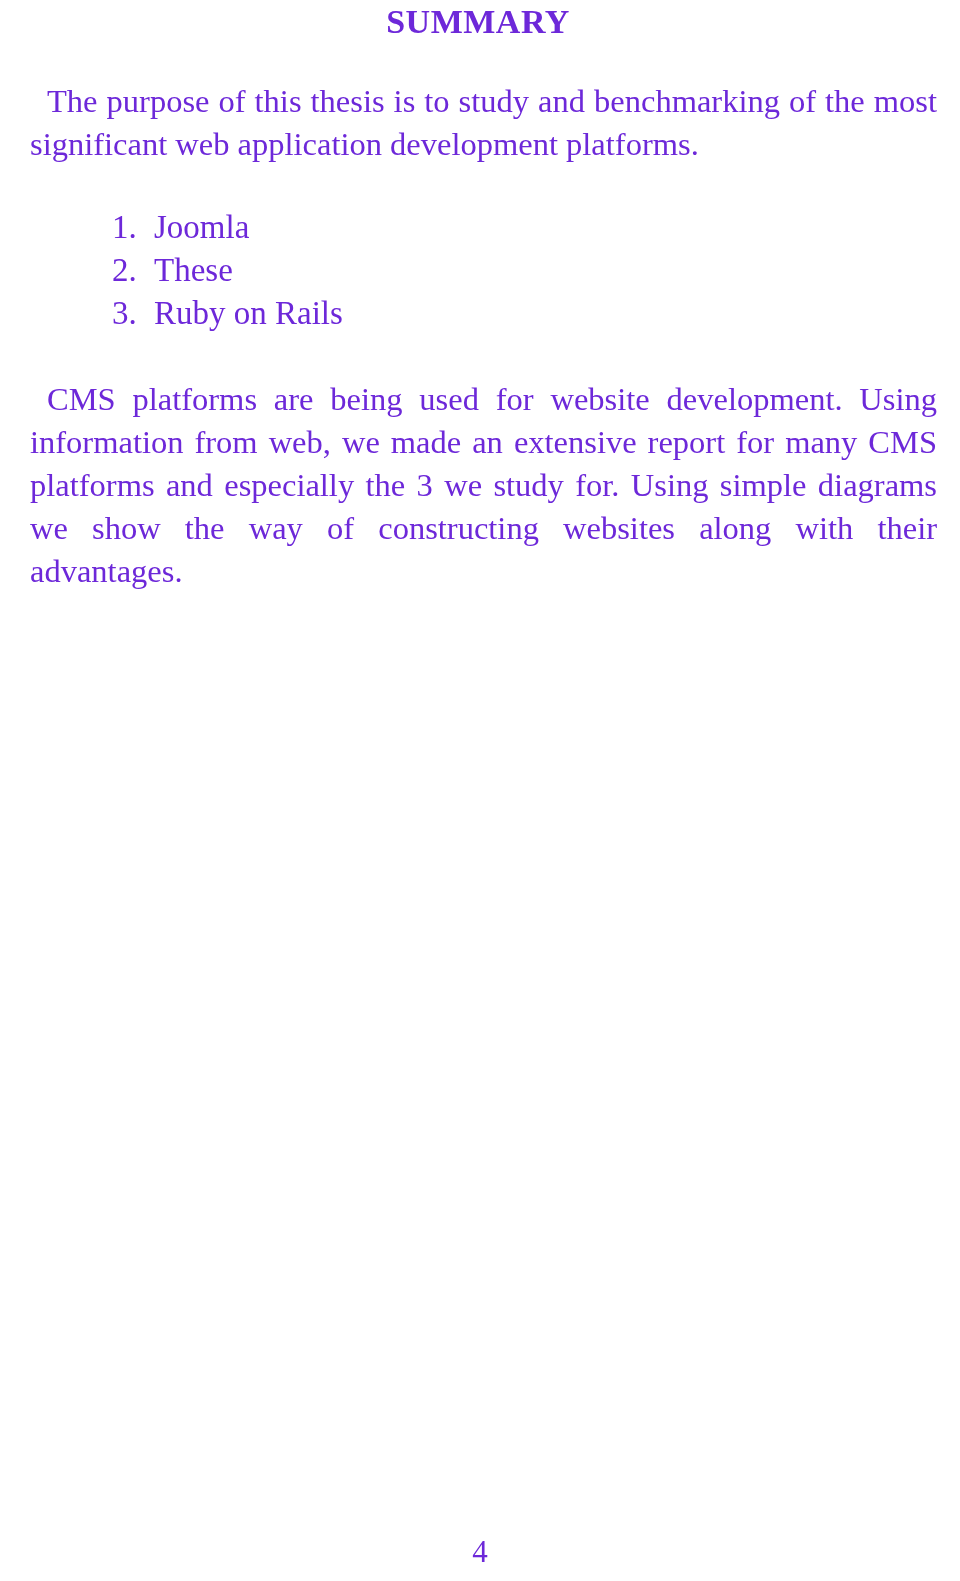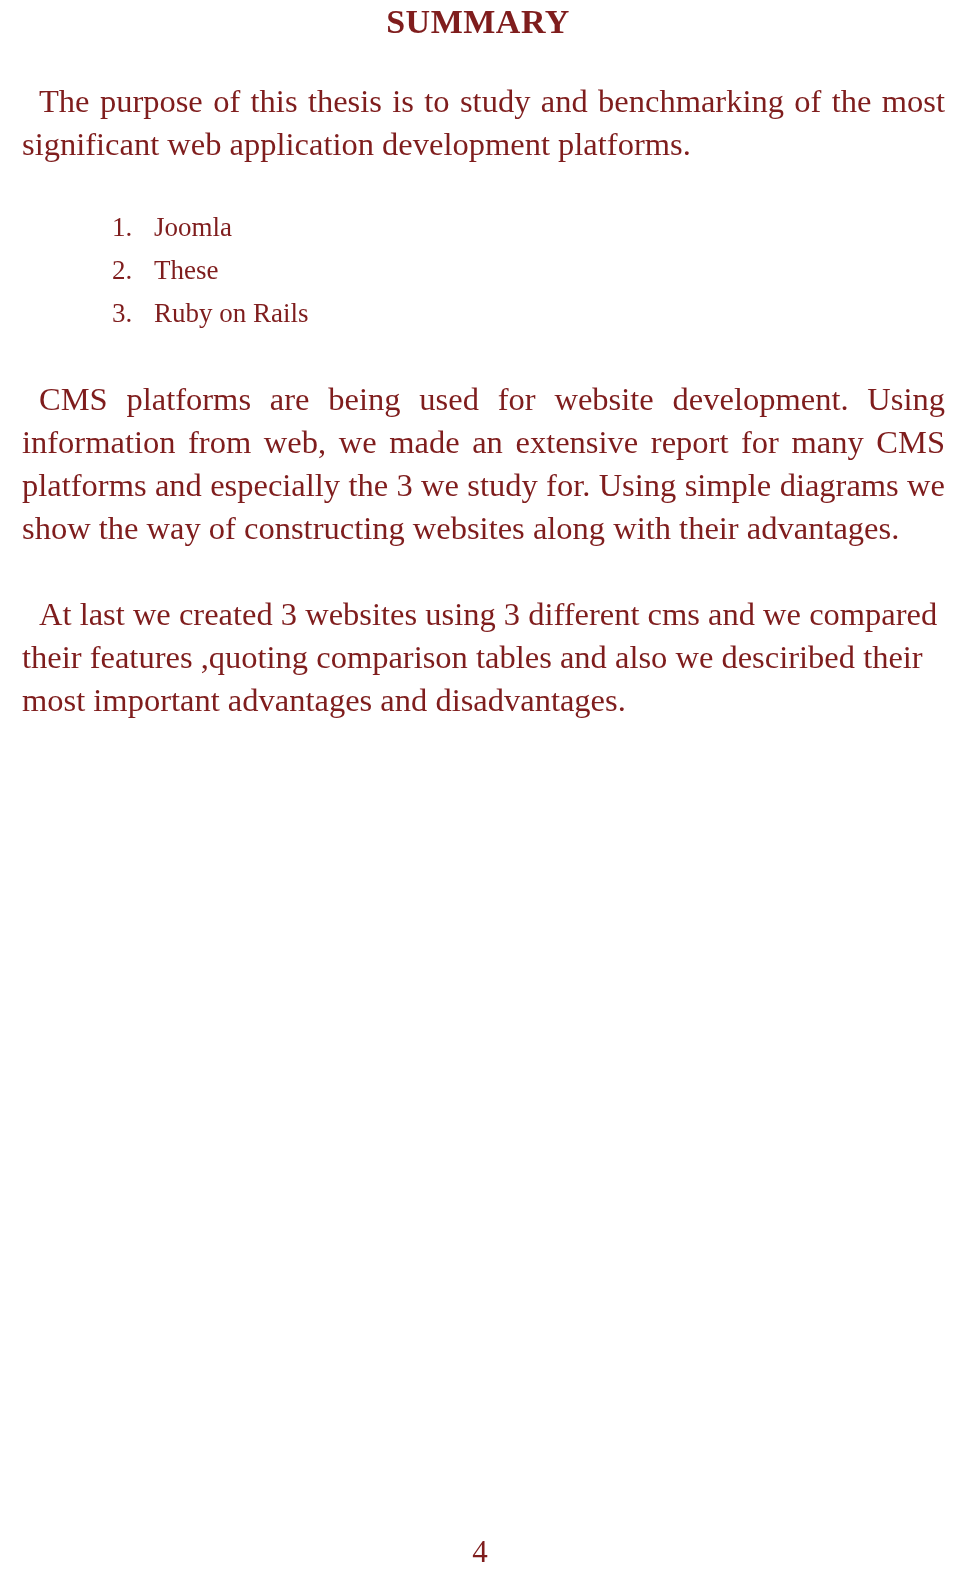--- a/index.html
+++ b/index.html
@@ -10,21 +10,21 @@
   }
 
   .page {
     position: relative;
     width: 960px;
     height: 1581px;
     background: #ffffff;
     margin: 0 auto;
     overflow: hidden;
     font-family: "Liberation Serif", "DejaVu Serif", serif;
-    color: #7f1d1d;
+    color: #6d28d9;
     box-sizing: border-box;
   }
 
   .content {
     position: absolute;
     left: 22px;
     top: 0;
     width: 923px;
   }
 
@@ -37,21 +37,21 @@
     padding-top: 2px;
     line-height: 40px;
     width: 912px;
   }
 
   .body-block {
     margin-top: 38px;
   }
 
   p.para {
-    margin: 0;
+    margin: 8px;
     font-size: 32.5px;
     line-height: 43px;
     text-align: justify;
     text-justify: inter-word;
     text-indent: 17px;
     -webkit-hyphens: none;
     hyphens: none;
   }
 
   p.para.last-line-natural {
@@ -64,21 +64,21 @@
 
   ol.platform-list {
     margin: 40px 0 0 0;
     padding: 0 0 0 90px;
     list-style: none;
     counter-reset: plat;
   }
 
   ol.platform-list li {
     counter-increment: plat;
-    font-size: 27px;
+    font-size: 33px;
     line-height: 43px;
     position: relative;
     padding-left: 42px;
   }
 
   ol.platform-list li::before {
     content: counter(plat) ".";
     position: absolute;
     left: 0;
     top: 0;
@@ -112,20 +112,19 @@
 
       <ol class="platform-list">
         <li>Joomla</li>
         <li>These</li>
         <li>Ruby on Rails</li>
       </ol>
 
 
       <p class="para gap-before">CMS platforms are being used for website development. Using information from web,  we made an extensive report for many CMS platforms and especially the 3 we study for. Using simple diagrams we show the way of constructing websites along with their advantages.</p>
 
-      <p class="para gap-before last-line-natural">At last we created 3 websites using 3 different cms and we compared their features ,quoting comparison tables and also we desciribed their most important advantages and disadvantages.</p>
 
     </div>
   </div>
 
   <div class="page-number">4</div>
 
 </div>
 
 </body></html>

